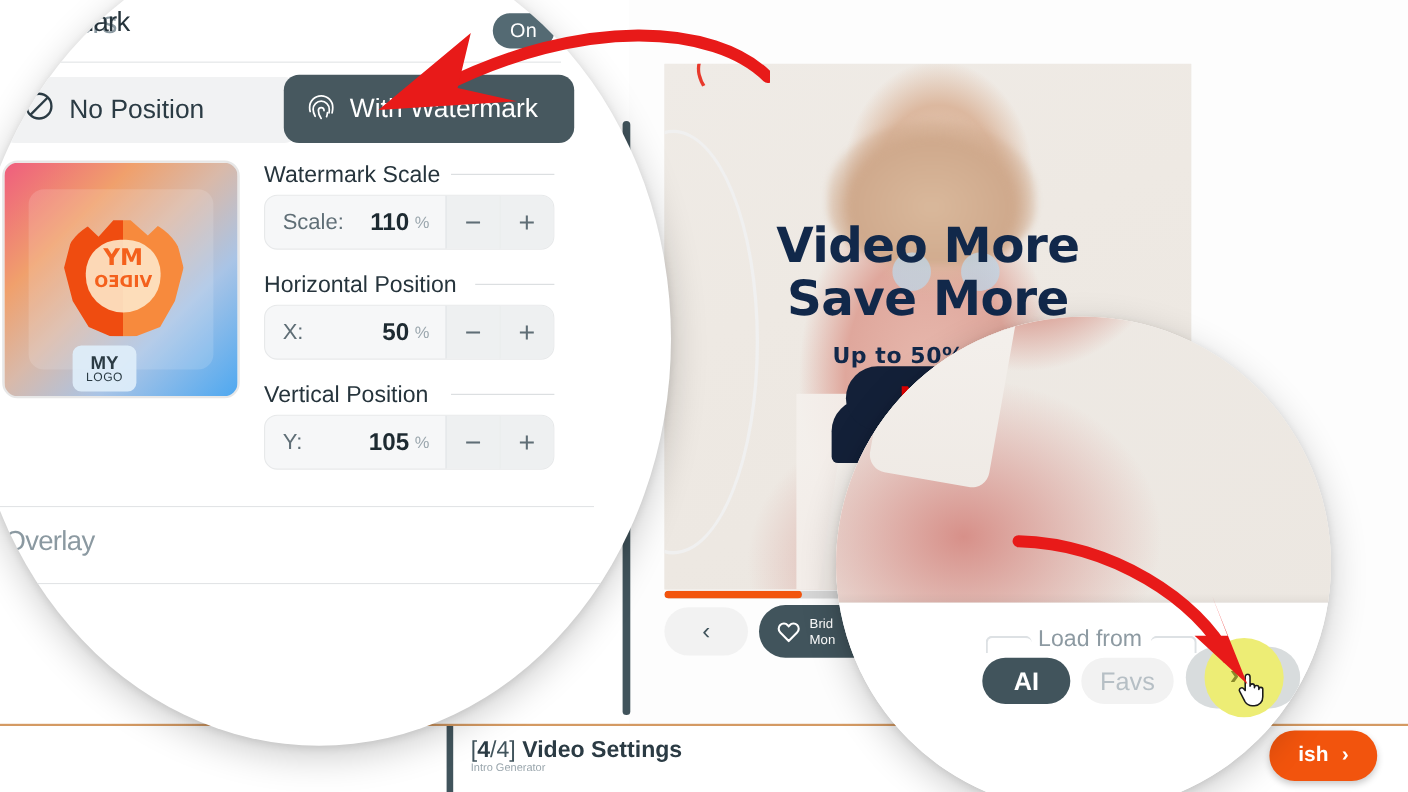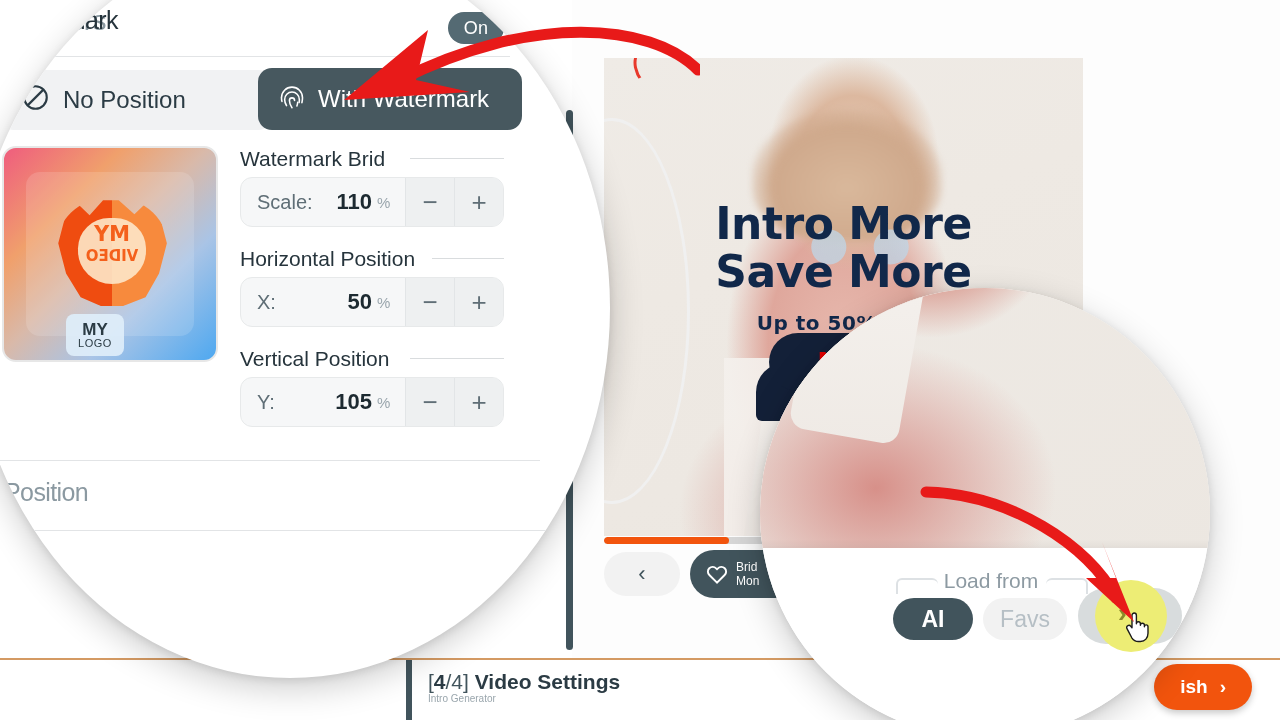--- a/index.html
+++ b/index.html
@@ -661,21 +661,21 @@
       <div class="photo-arm"></div>
       <div class="photo-hand"></div>
       <div class="photo-finger" style="left:282px;top:356px;width:74px;height:17px;transform:rotate(-14deg)"></div>
       <div class="photo-finger" style="left:278px;top:374px;width:78px;height:17px;transform:rotate(-10deg)"></div>
       <div class="photo-finger" style="left:274px;top:392px;width:74px;height:16px;transform:rotate(-6deg)"></div>
 
       <div class="red-accent-tl"></div>
       <div class="red-accent-left"></div>
 
       <div class="banner-title">
-        <div>Intro More</div>
+        <div>Video More</div>
         <div>Save More</div>
       </div>
       <div class="banner-sub">Up to 50% OFF</div>
 
       <div class="now-bubble-tail"></div>
       <div class="now-bubble"></div>
       <div class="now-text">Now!</div>
 
       <div class="lilly-mark">Lilly</div>
       <div class="lilly-swoosh"></div>
@@ -769,21 +769,21 @@
         <div class="lion-face"></div>
         <div class="lion-txt1">MY</div>
         <div class="lion-txt2">VIDEO</div>
       </div>
       <div class="thumb-badge">
         <span class="badge-my">MY</span>
         <span class="badge-logo">LOGO</span>
       </div>
     </div>
 
-    <div class="field-label" style="left:270px;top:209px;">Watermark Brid</div>
+    <div class="field-label" style="left:270px;top:209px;">Watermark Scale</div>
     <div class="field-label-rule" style="left:440px;top:220px;width:94px;"></div>
     <div class="stepper" style="left:270px;top:239px;width:264px;align-items:center;">
       <span class="stepper-name">Scale:</span>
       <span class="stepper-value">110</span>
       <span class="stepper-unit">%</span>
       <span class="stepper-btn">−</span>
       <span class="stepper-btn last">+</span>
     </div>
 
     <div class="field-label" style="left:270px;top:309px;">Horizontal Position</div>
@@ -800,21 +800,21 @@
     <div class="field-label-rule" style="left:440px;top:420px;width:94px;"></div>
     <div class="stepper" style="left:270px;top:439px;width:264px;">
       <span class="stepper-name">Y:</span>
       <span class="stepper-value">105</span>
       <span class="stepper-unit">%</span>
       <span class="stepper-btn">−</span>
       <span class="stepper-btn last">+</span>
     </div>
 
     <div class="divider" style="left:30px;top:522px;width:540px;"></div>
-    <div class="section-title dim" style="left:34px;top:540px;">Position</div>
+    <div class="section-title dim" style="left:34px;top:540px;">Overlay</div>
     <div class="divider" style="left:30px;top:592px;width:560px;"></div>
     <div class="section-title dim" style="left:34px;top:605px;">der</div>
   </div>
 
   <div class="lens lens-right">
     <div class="lens2-preview">
       <div class="lens2-photo"></div>
       <div class="lens2-strap"></div>
 
     </div>

